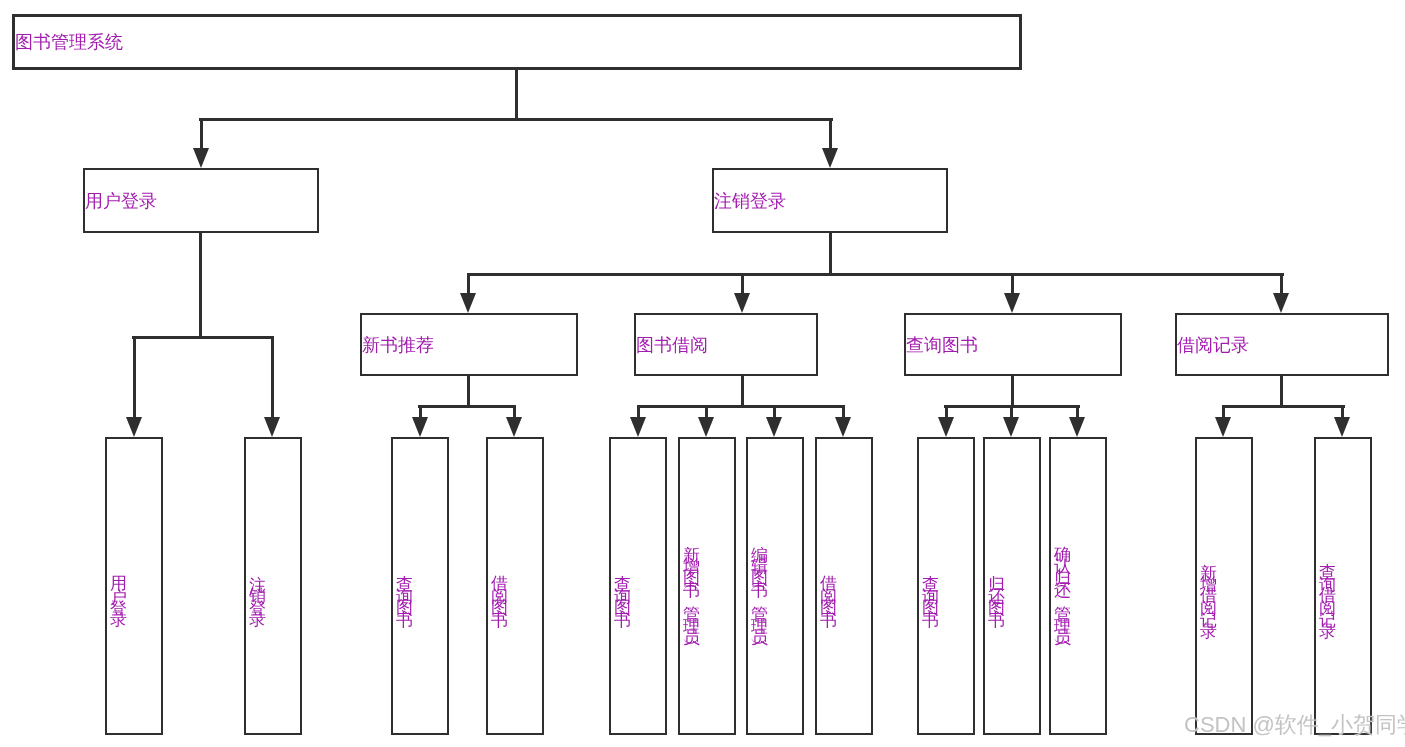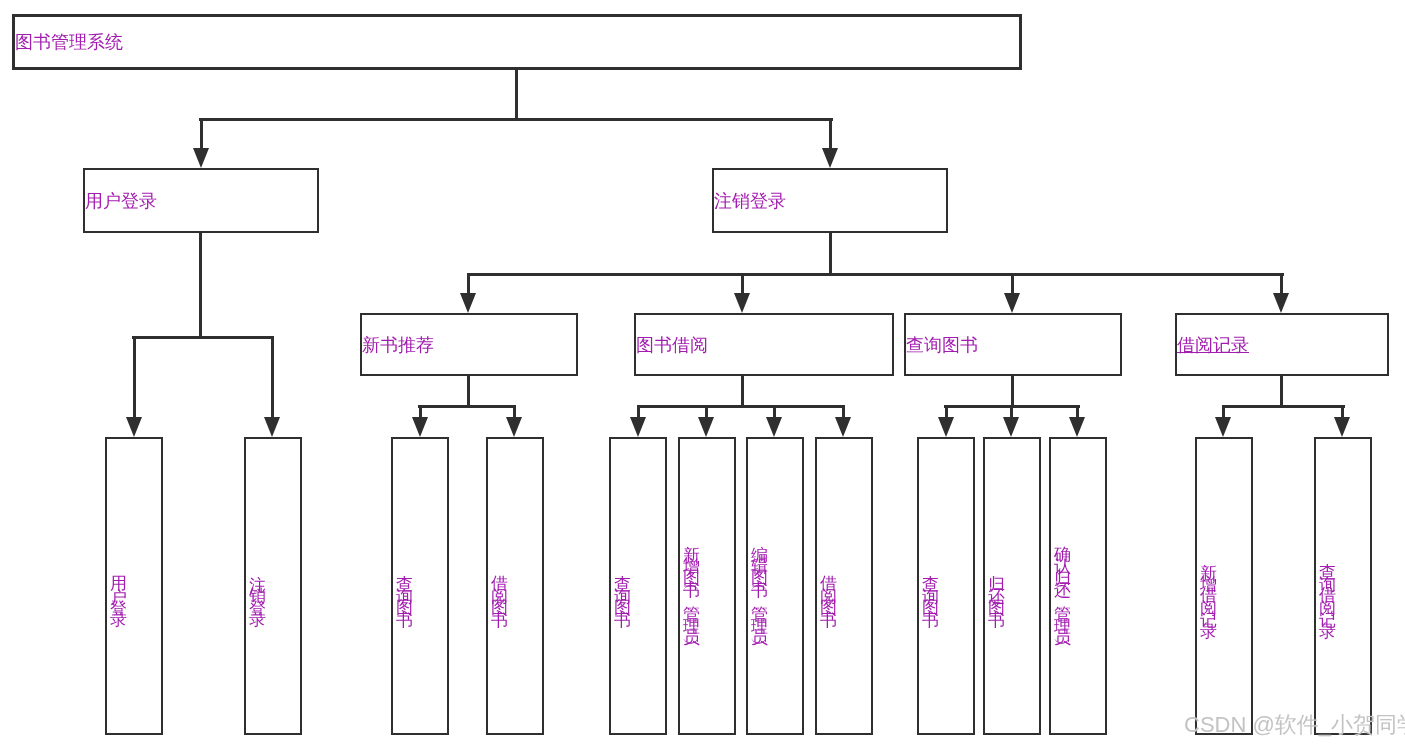--- a/index.html
+++ b/index.html
@@ -40,27 +40,27 @@
   <div class="box" style="left:83px;top:168px;width:236px;height:65px;">
     <span>用户登录</span>
   </div>
   <div class="box" style="left:712px;top:168px;width:236px;height:65px;">
     <span>注销登录</span>
   </div>
 
   <div class="box" style="left:360px;top:313px;width:218px;height:63px;">
     <span>新书推荐</span>
   </div>
-  <div class="box" style="left:634px;top:313px;width:260px;height:63px;">
+  <div class="box" style="left:634px;top:313px;width:184px;height:63px;">
     <span>图书借阅</span>
   </div>
   <div class="box" style="left:904px;top:313px;width:218px;height:63px;">
     <span>查询图书</span>
   </div>
-  <div class="box" style="left:1175px;top:313px;width:214px;height:63px;text-decoration:underline;">
+  <div class="box" style="left:1175px;top:313px;width:214px;height:63px;">
     <span>借阅记录</span>
   </div>
 
   <div class="box" style="left:105px;top:437px;width:58px;height:298px;">
     <span class="vtext">用户登录</span>
   </div>
   <div class="box" style="left:244px;top:437px;width:58px;height:298px;">
     <span class="vtext">注销登录</span>
   </div>
 

